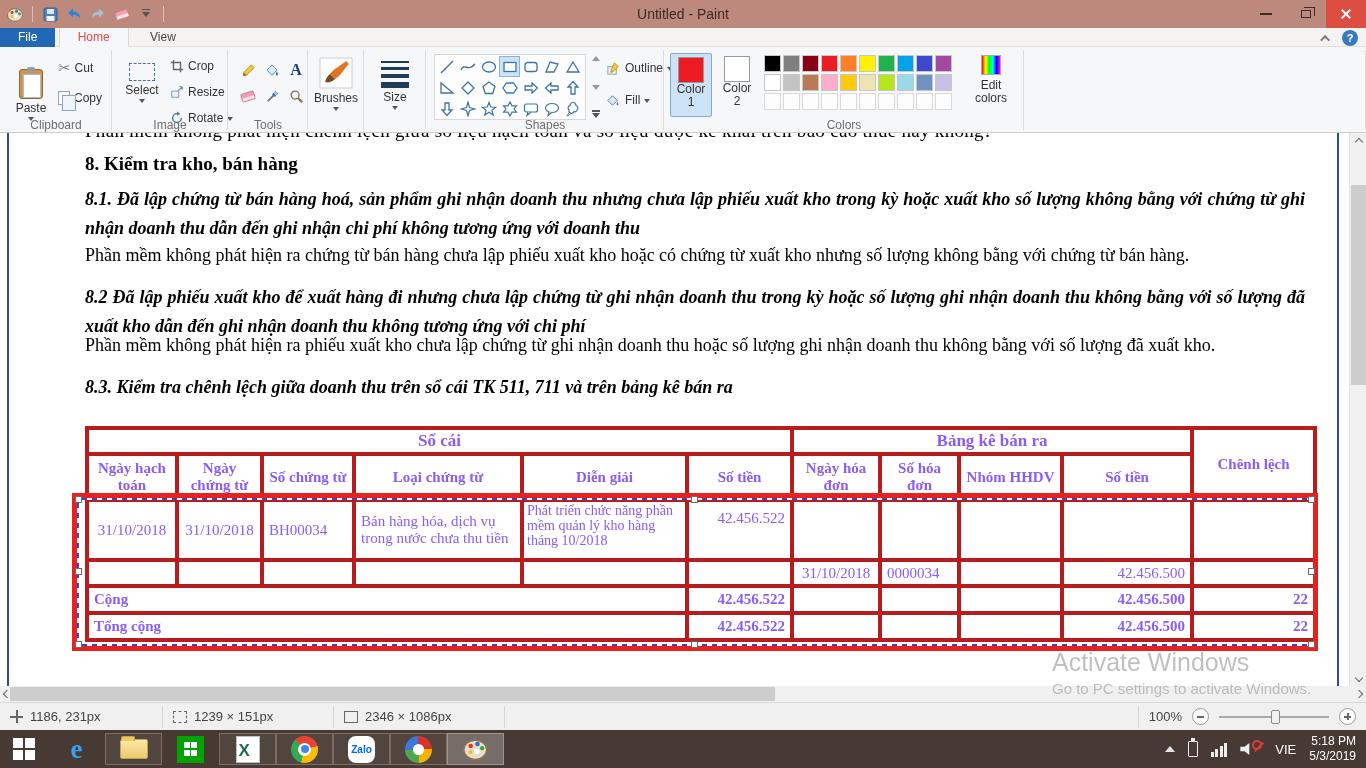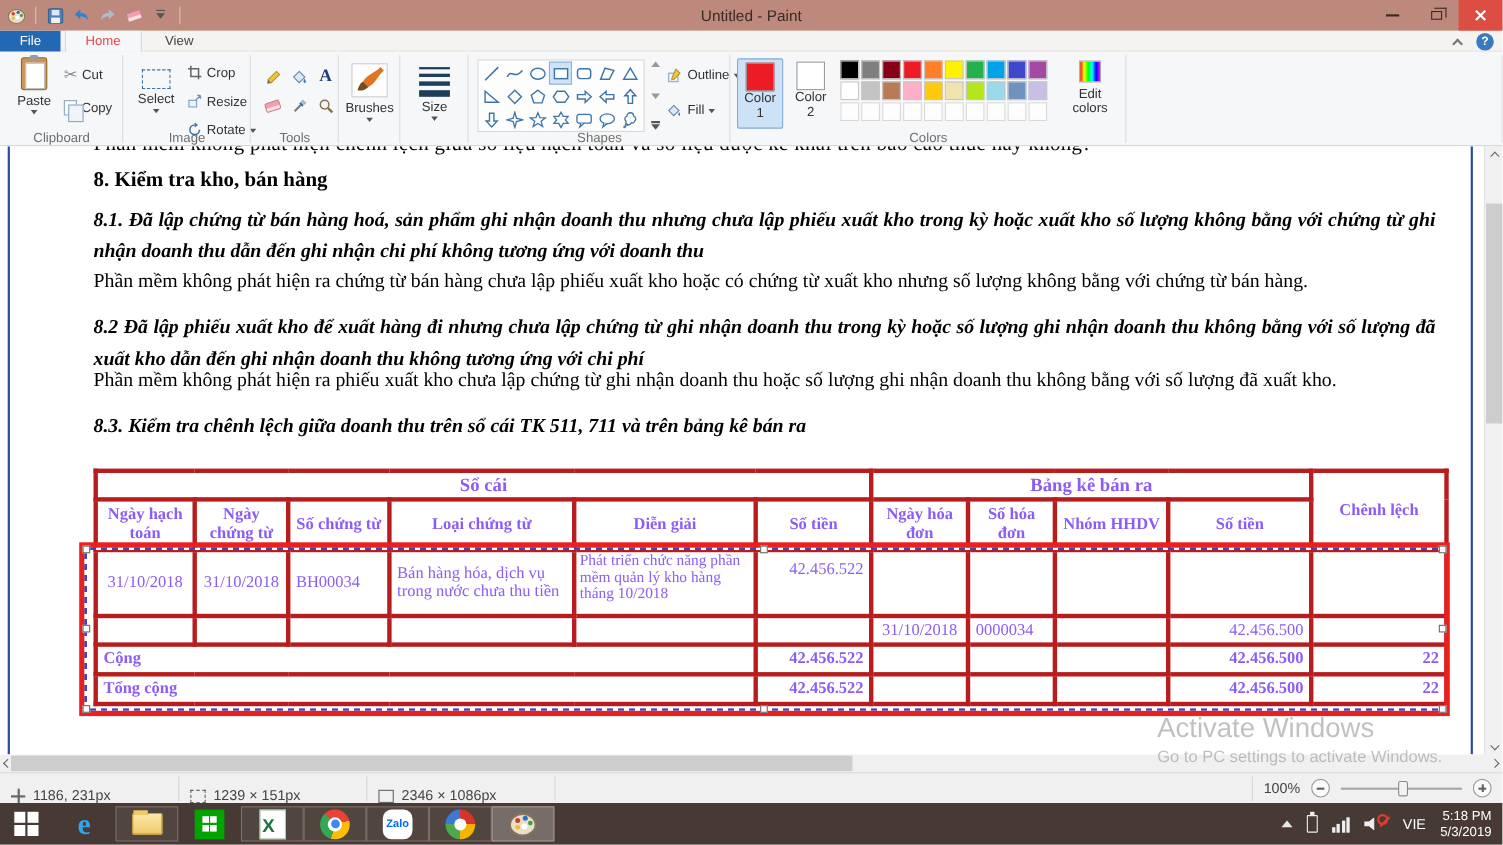--- a/index.html
+++ b/index.html
@@ -36,21 +36,21 @@
   .rgroup { position:relative; height:86px; flex:none; }
   .rgroup:after { content:""; position:absolute; right:0; top:3px; bottom:3px; width:1px; background:#dddcdb; }
   .glabel { position:absolute; bottom:1px; left:0; right:0; text-align:center; font-size:12px; color:#6e6e6e; }
   .bigbtn { display:flex; flex-direction:column; align-items:center; justify-content:flex-start; padding-top:5px; }
   .btnlabel { font-size:12px; color:#333; margin-top:2px; }
   .caret { width:0; height:0; border-left:3px solid transparent; border-right:3px solid transparent; border-top:4px solid #555; margin-top:2px; }
   .smallbtn { display:flex; align-items:center; gap:4px; font-size:12px; color:#333; height:22px; }
 
   
   .g-clip { width:112px; }
-  .paste-big { position:absolute; left:8px; top:0; width:46px; }
+  .paste-big { position:absolute; left:8px; top:17px; width:46px; }
   .cutcopy { position:absolute; left:58px; top:10px; display:flex; flex-direction:column; gap:8px; }
   .clipboard-ic { width:24px; height:30px; background:#c9955c; border:1px solid #96691f; border-radius:3px; position:relative; }
   .clipboard-ic:before { content:""; position:absolute; left:3px; top:4px; width:16px; height:22px; background:#fff; border:1px solid #bbb; }
   .clipboard-ic:after { content:""; position:absolute; left:7px; top:-3px; width:8px; height:5px; background:#9b9b9b; border-radius:2px; }
   .scissors { color:#8a8a8a; font-size:15px; }
   .copy-ic { width:12px; height:14px; border:1px solid #8aa6c4; background:#fff; position:relative; }
   .copy-ic:before { content:""; position:absolute; left:3px; top:3px; width:12px; height:14px; border:1px solid #8aa6c4; background:#eef4fa; }
 
   
   .g-image { width:116px; }
@@ -145,21 +145,21 @@
   .sb-arrow { position:absolute; left:0; width:17px; height:17px; display:flex; align-items:center; justify-content:center; }
   .chev { width:6px; height:6px; border-right:1.5px solid #666; border-bottom:1.5px solid #666; }
   .chev.up { transform:rotate(-135deg); } .chev.down { transform:rotate(45deg); }
   .chev.left { transform:rotate(135deg); } .chev.right { transform:rotate(-45deg); }
   #hscroll { position:absolute; top:686px; left:0; width:1366px; height:16px; background:#f0f0f0; }
   .hthumb { position:absolute; top:1px; height:14px; left:10px; width:765px; background:#cdcdcd; }
   .hs-arrow { position:absolute; top:0; width:14px; height:16px; display:flex; align-items:center; justify-content:center; }
 
   
   #statusbar { position:absolute; top:702px; left:0; width:1366px; height:28px; background:#f0f0f0; border-top:1px solid #d9d9d9; display:flex; align-items:center; font-size:13px; color:#444; }
-  .st-sec { display:flex; align-items:flex-end; gap:7px; padding:0 10px; height:100%; }
+  .st-sec { display:flex; align-items:center; gap:7px; padding:0 10px; height:100%; }
   .st-div { width:1px; height:22px; background:#d5d5d5; }
   .cross-ic { position:relative; width:13px; height:13px; }
   .cross-ic:before { content:""; position:absolute; left:6px; top:0; width:1.5px; height:13px; background:#666; }
   .cross-ic:after { content:""; position:absolute; top:6px; left:0; height:1.5px; width:13px; background:#666; }
   .selsize-ic { width:14px; height:12px; border:1.2px dashed #666; }
   .imgsize-ic { width:14px; height:12px; border:1.2px solid #666; }
   .st-right { margin-left:auto; display:flex; align-items:center; gap:10px; padding-right:10px; height:100%; }
   .zoom-btn { width:17px; height:17px; border-radius:50%; border:1px solid #9a9a9a; background:#fbfbfb; position:relative; }
   .zoom-btn:before { content:""; position:absolute; left:4px; top:7px; width:7px; height:1.5px; background:#666; }
   .zoom-btn.plus:after { content:""; position:absolute; top:4px; left:7px; height:7px; width:1.5px; background:#666; }

